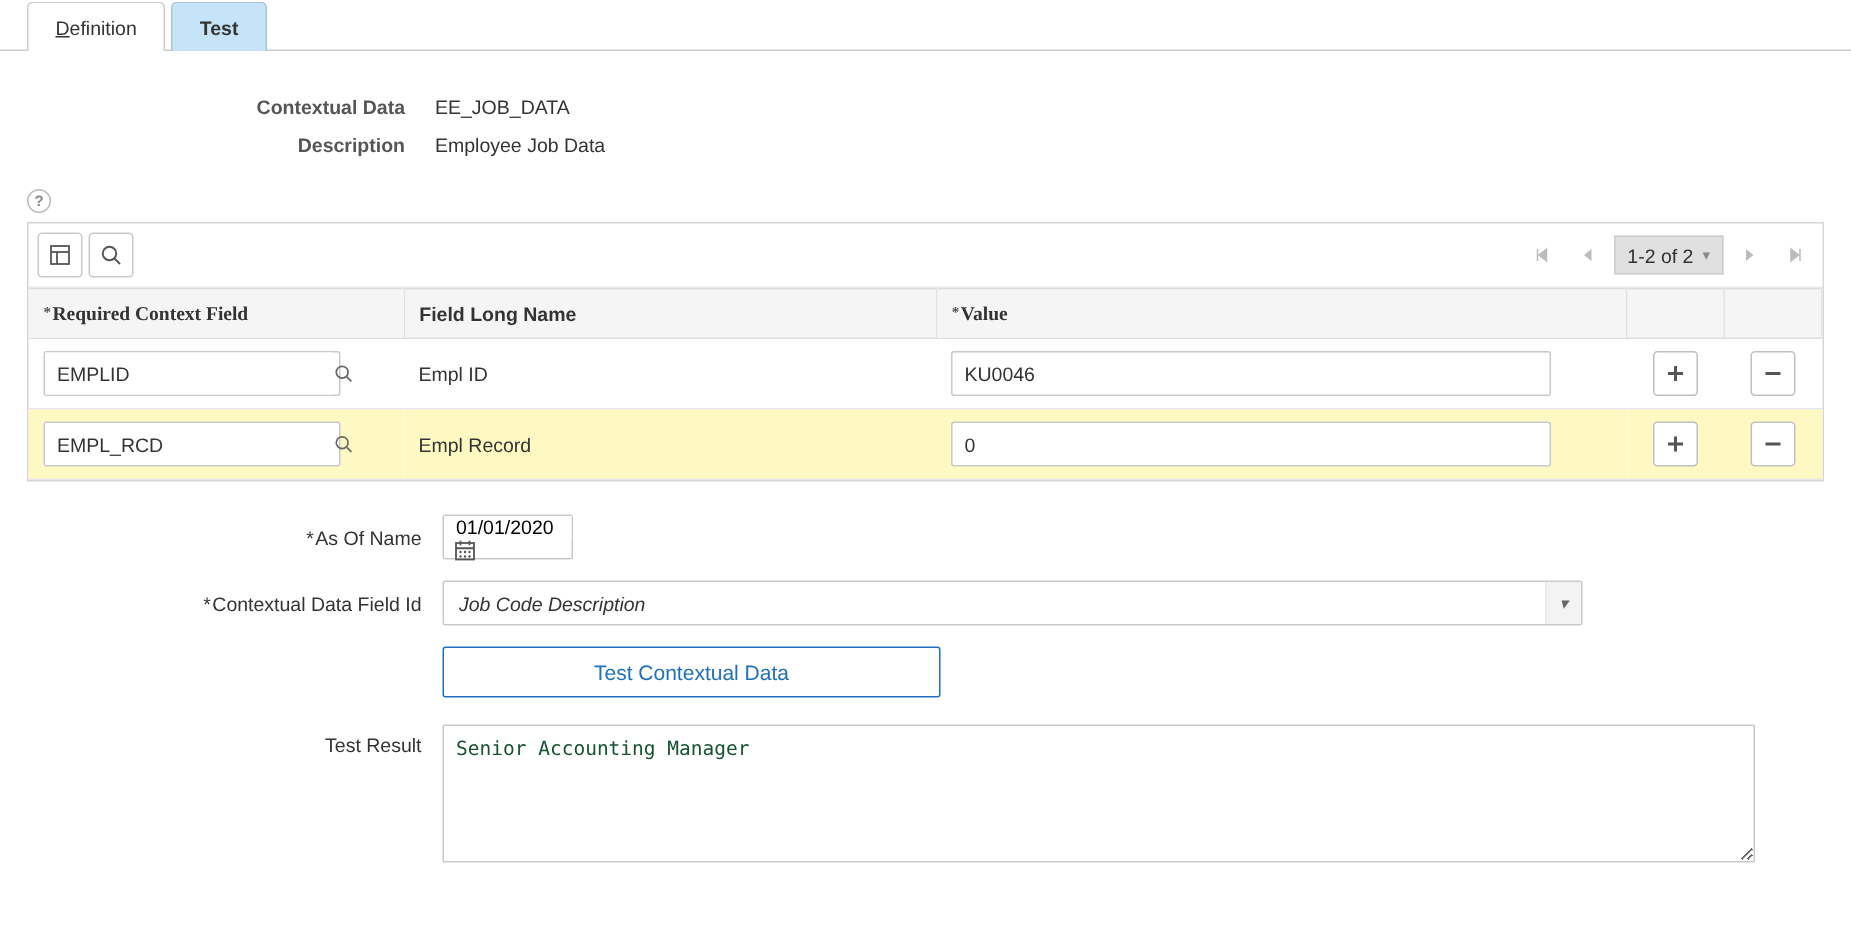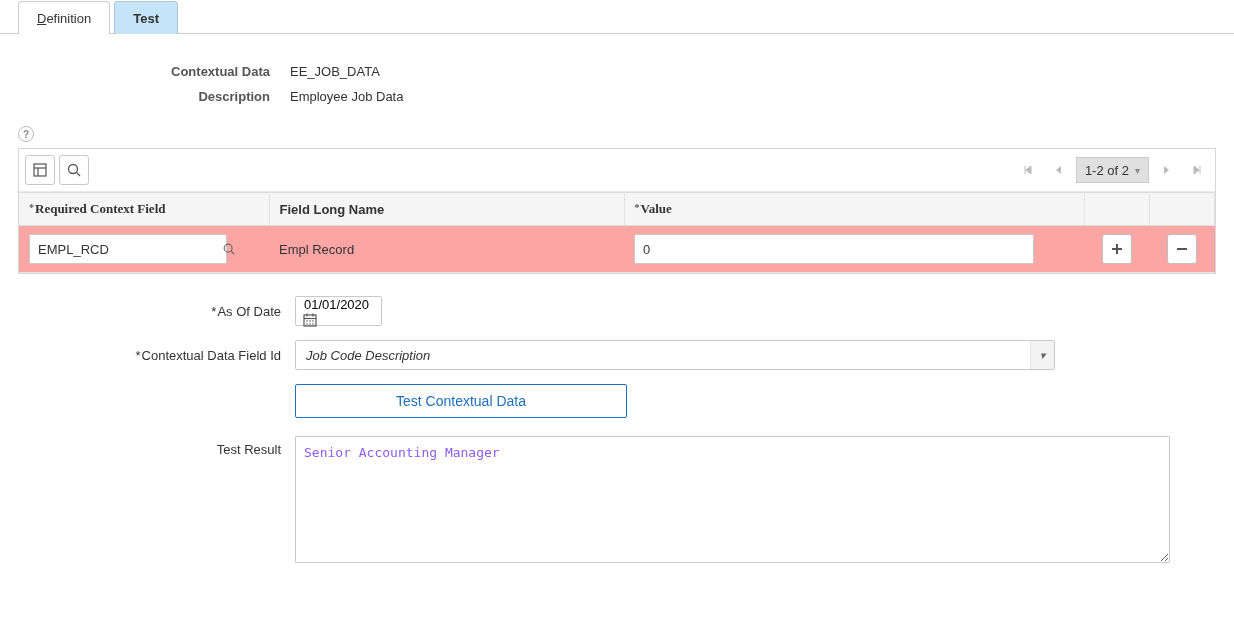--- a/index.html
+++ b/index.html
@@ -140,21 +140,21 @@
       font-size: 10px;
       margin-right: 1px;
       position: relative;
       top: -2px;
     }
     .grid-table td {
       border-bottom: 1px solid #e7e7e7;
       padding: 8px 10px;
       vertical-align: middle;
     }
-    .grid-table tr.alt td { background: #fca5a5; margin-top: 36px; }
+    .grid-table tr.alt td { background: #fef9c3; margin-top: 36px; }
     .col-1 { width: 250px; }
     .col-2 { width: 355px; }
     .col-3 { width: auto; }
     .col-4 { width: 65px; }
     .col-5 { width: 65px; }
 
     .lookup {
       display: flex; align-items: center;
       border: 1px solid #c9c9c9;
       background: #fff;
@@ -247,26 +247,26 @@
       border: 1px solid #1e6fbd;
       color: #1e6fbd;
       background: #fff;
       padding: 0 100px;
       font-size: 14px;
       border-radius: 2px;
       cursor: pointer;
     }
 
     .result-box {
-      width: 875px; height: 127px;
+      width: 875px; height: 92px;
       border: 1px solid #c9c9c9;
       border-radius: 1px;
       padding: 8px;
       font-size: 13px;
-      color: #8b5cf6;
+      color: #14532d;
       resize: both;
       overflow: auto;
       background: #fff;
     }
   </style>
 </head>
 <body>
 
 <div class="tabbar">
   <div class="tab inactive">
@@ -347,20 +347,52 @@
       <thead>
         <tr>
           <th><span class="asterisk">*</span><span>Required Context Field</span></th>
           <th><span>Field Long Name</span></th>
           <th><span class="asterisk">*</span><span>Value</span></th>
           <th></th>
           <th></th>
         </tr>
       </thead>
       <tbody>
+        <tr>
+          <td>
+            <div class="lookup">
+              <input type="text" value="EMPLID" style="">
+              <span class="lookup-icon">
+                <svg width="14" height="14" viewBox="0 0 16 16" fill="none">
+                    <circle cx="7" cy="7" r="4.5" stroke="#666" stroke-width="1.3"></circle>
+                    <line x1="10.5" y1="10.5" x2="14" y2="14" stroke="#666" stroke-width="1.3"></line>
+                  </svg>
+              </span>
+            </div>
+          </td>
+          <td>Empl ID</td>
+          <td>
+            <input class="val-input" type="text" value="KU0046" style="">
+          </td>
+          <td style="text-align:center;">
+            <div class="row-btn">
+              <svg width="14" height="14" viewBox="0 0 14 14">
+                  <line x1="7" y1="2" x2="7" y2="12" stroke="#555" stroke-width="2"></line>
+                  <line x1="2" y1="7" x2="12" y2="7" stroke="#555" stroke-width="2"></line>
+                </svg>
+            </div>
+          </td>
+          <td style="text-align:center;">
+            <div class="row-btn">
+              <svg width="14" height="14" viewBox="0 0 14 14">
+                  <line x1="2" y1="7" x2="12" y2="7" stroke="#555" stroke-width="2"></line>
+                </svg>
+            </div>
+          </td>
+        </tr>
         <tr class="alt">
           <td>
             <div class="lookup">
               <input type="text" value="EMPL_RCD" style="">
               <span class="lookup-icon">
                 <svg width="14" height="14" viewBox="0 0 16 16" fill="none">
                     <circle cx="7" cy="7" r="4.5" stroke="#666" stroke-width="1.3"></circle>
                     <line x1="10.5" y1="10.5" x2="14" y2="14" stroke="#666" stroke-width="1.3"></line>
                   </svg>
               </span>
@@ -384,21 +416,21 @@
                   <line x1="2" y1="7" x2="12" y2="7" stroke="#555" stroke-width="2"></line>
                 </svg>
             </div>
           </td>
         </tr>
       </tbody>
     </table>
   </div>
 
   <div class="form-row" style="margin-top:22px;">
-    <div class="form-label"><span class="req">*</span><span>As Of Date</span></div>
+    <div class="form-label"><span class="req">*</span><span>As Of Name</span></div>
     <div class="form-ctrl">
       <div class="date-box">
         <input type="text" value="01/01/2020" style="">
         <span class="cal-btn">
           <svg width="16" height="16" viewBox="0 0 16 16" fill="none">
             <rect x="2" y="3" width="12" height="11" stroke="#555" stroke-width="1.2" fill="none"></rect>
             <line x1="2" y1="6.5" x2="14" y2="6.5" stroke="#555" stroke-width="1.2"></line>
             <line x1="5" y1="1.5" x2="5" y2="4.5" stroke="#555" stroke-width="1.2"></line>
             <line x1="11" y1="1.5" x2="11" y2="4.5" stroke="#555" stroke-width="1.2"></line>
             <circle cx="5" cy="9" r="0.8" fill="#555"></circle>

